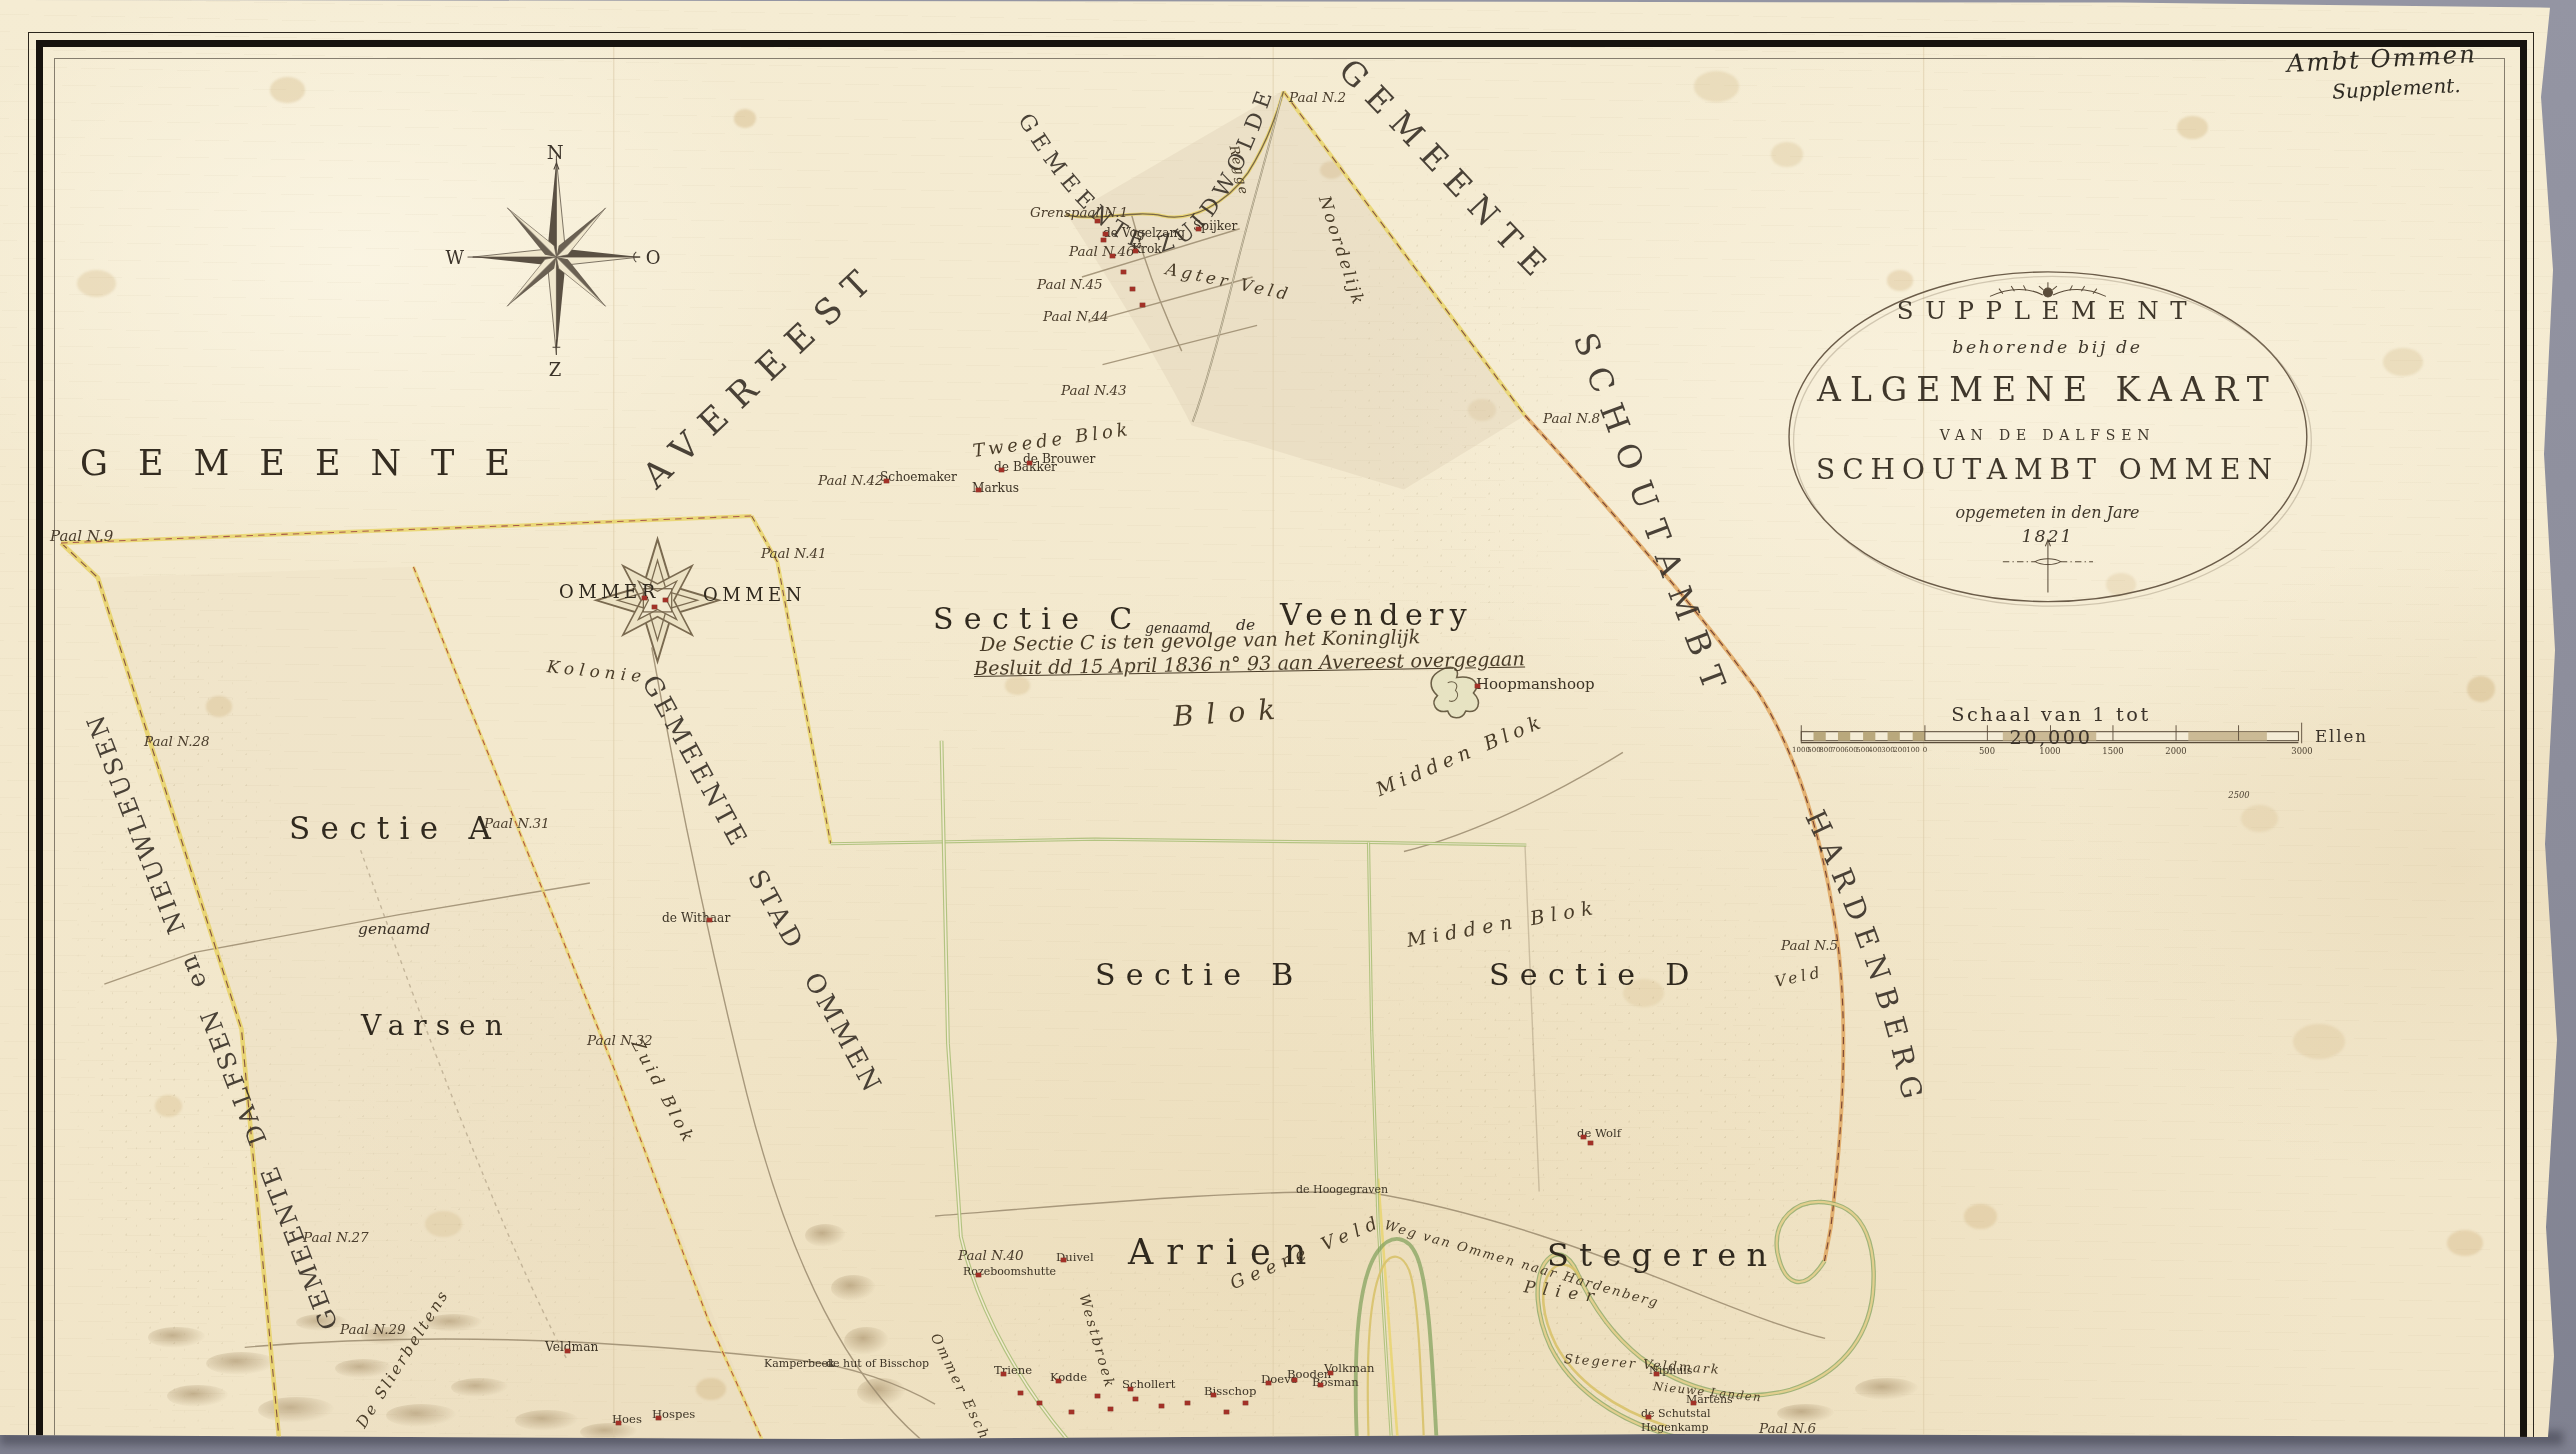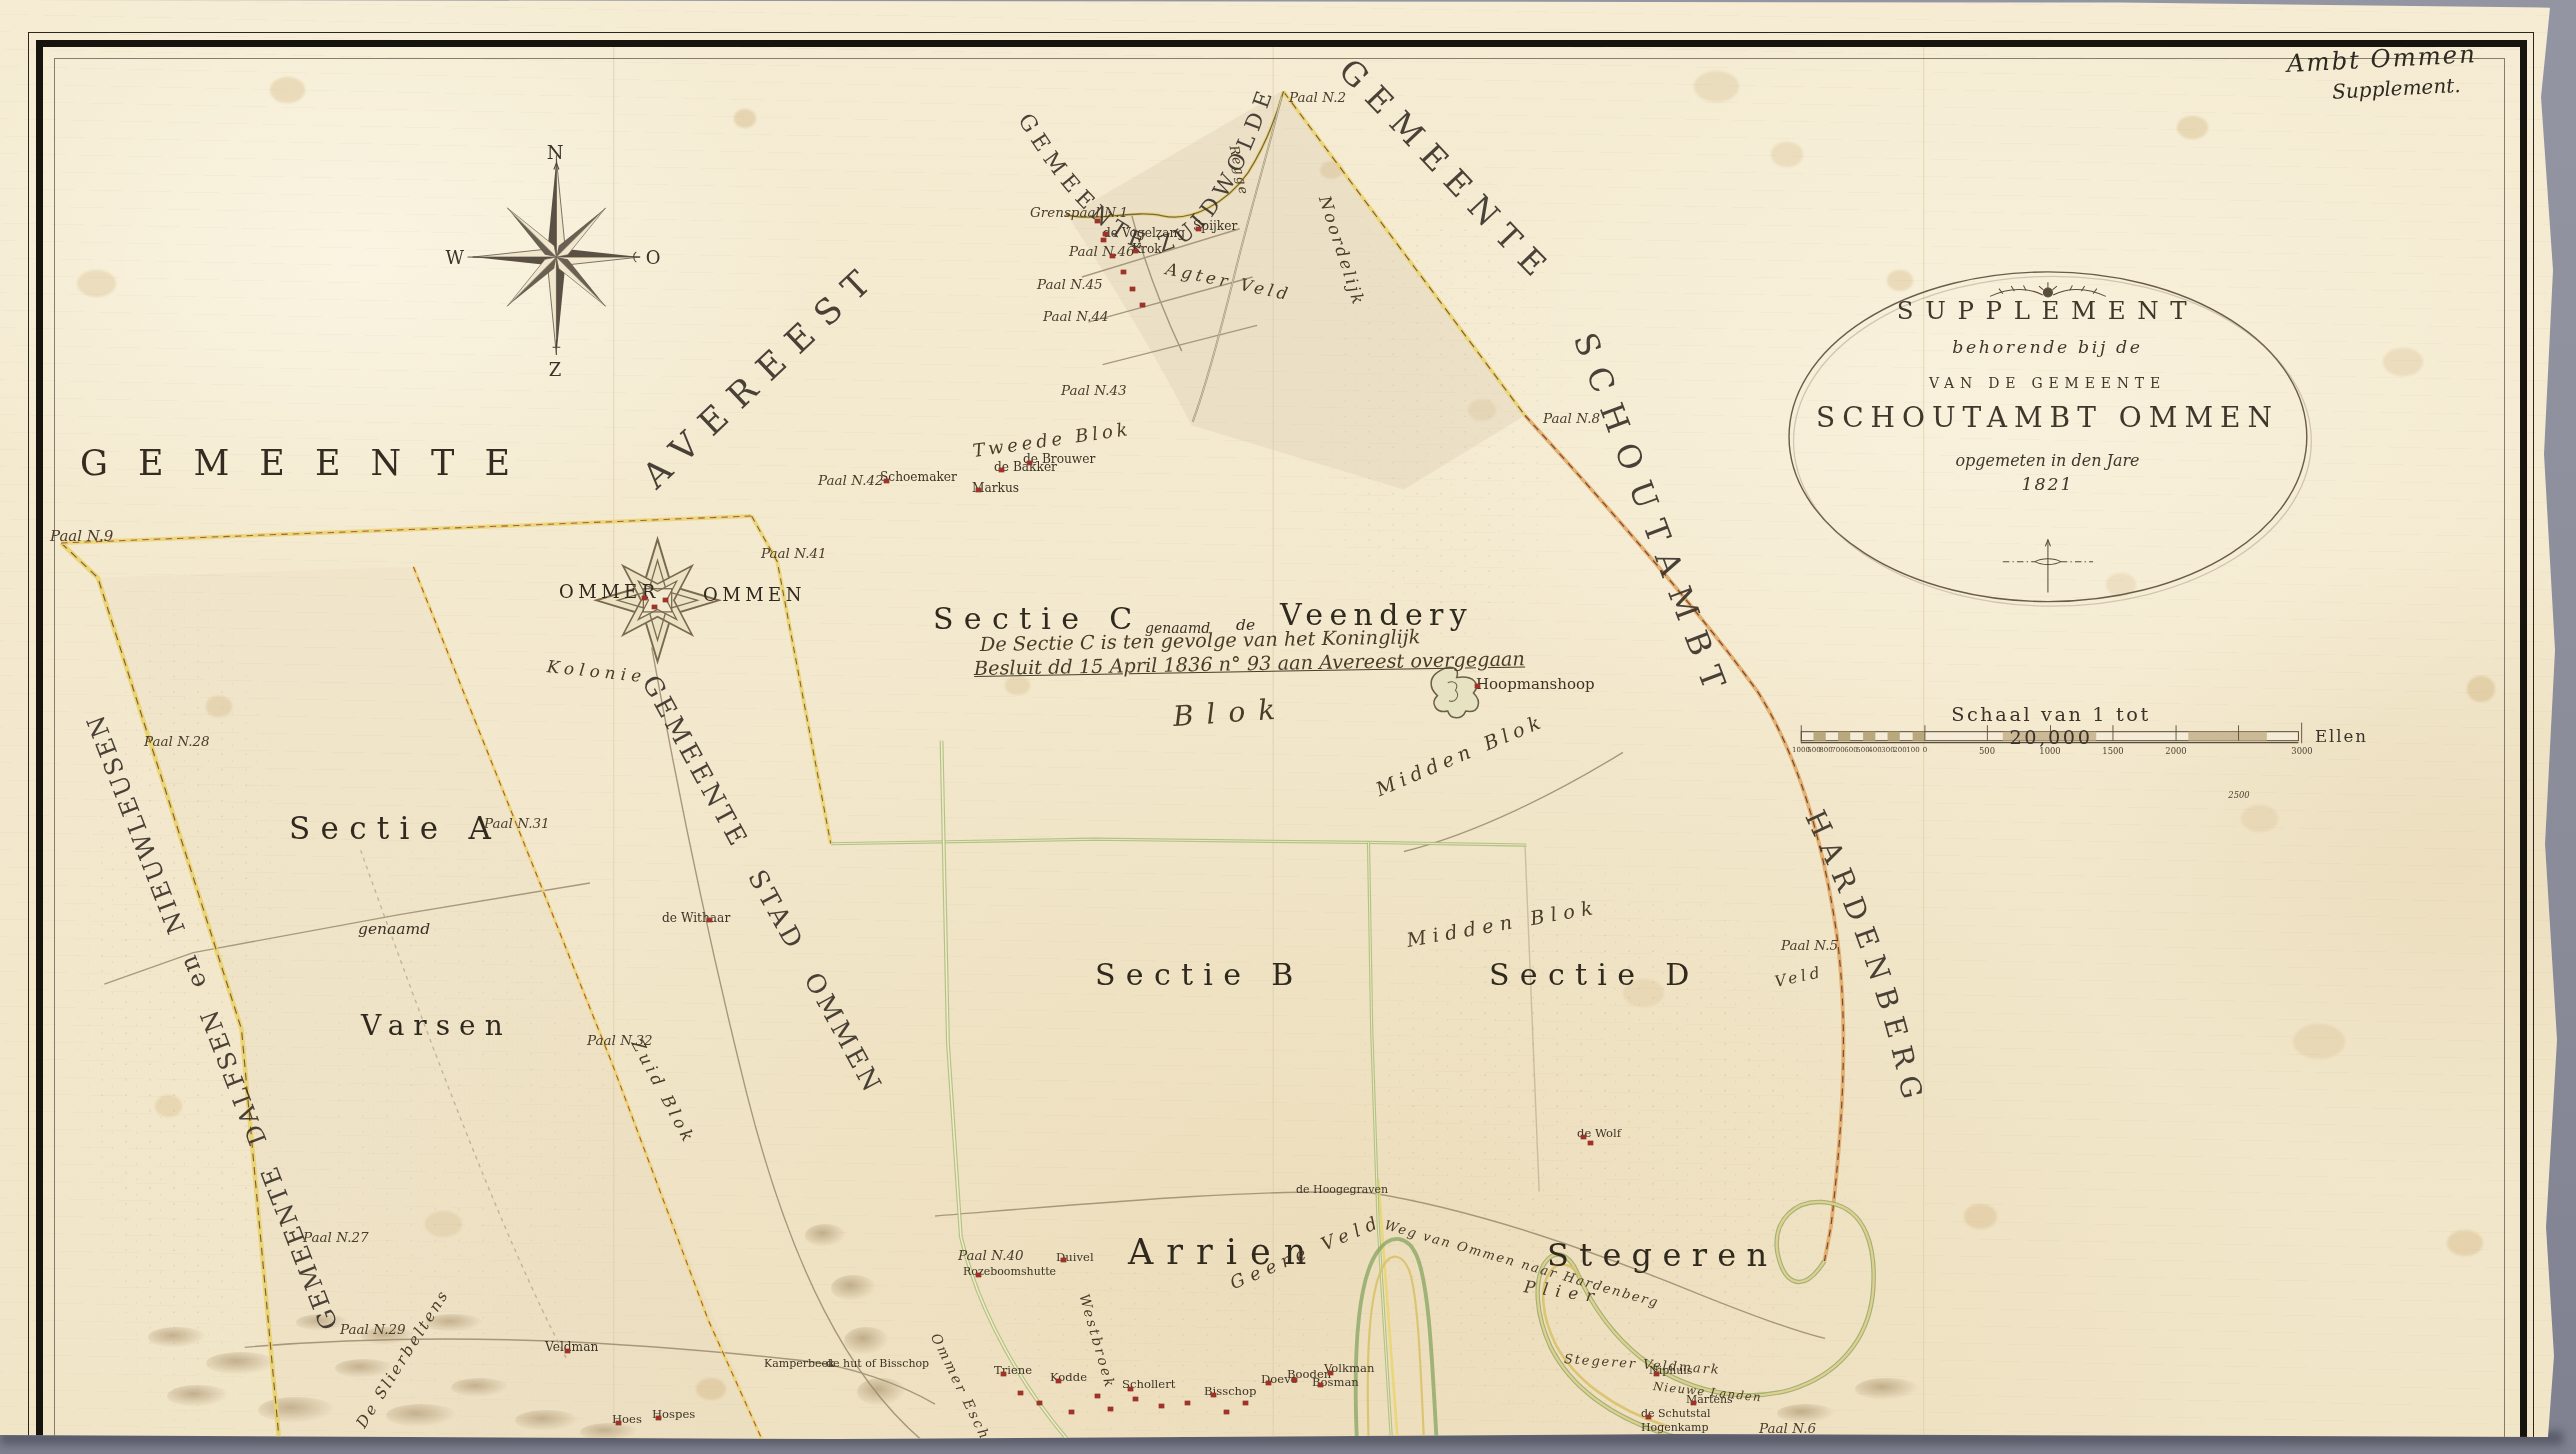--- a/index.html
+++ b/index.html
@@ -294,21 +294,22 @@
     <div class="corner-note">
       <div class="l1">Ambt Ommen</div>
       <div class="l2">Supplement.</div>
     </div>
 
     <div class="gem-left">GEMEENTE</div>
 
     <div class="cartouche">
       <div class="c1">SUPPLEMENT</div>
       <div class="c2">behorende bij de</div>
-      <div class="c4">VAN DE GEMEENTE</div>
+      <div class="c3">ALGEMENE KAART</div>
+      <div class="c4">VAN DE DALFSEN</div>
       <div class="c5">SCHOUTAMBT OMMEN</div>
       <div class="c6">opgemeten in den Jare</div>
       <div class="c7">1821</div>
     </div>
 
     <div class="scale-title">Schaal van 1 tot 20,000</div>
     <div class="scale-unit">Ellen</div>
     <div id="scale-ticks">
         <div class="stick" style="position: absolute; left: 1801px; top: 746px;">1000</div>
         <div class="stick" style="position: absolute; left: 1814px; top: 746px;">500</div>

